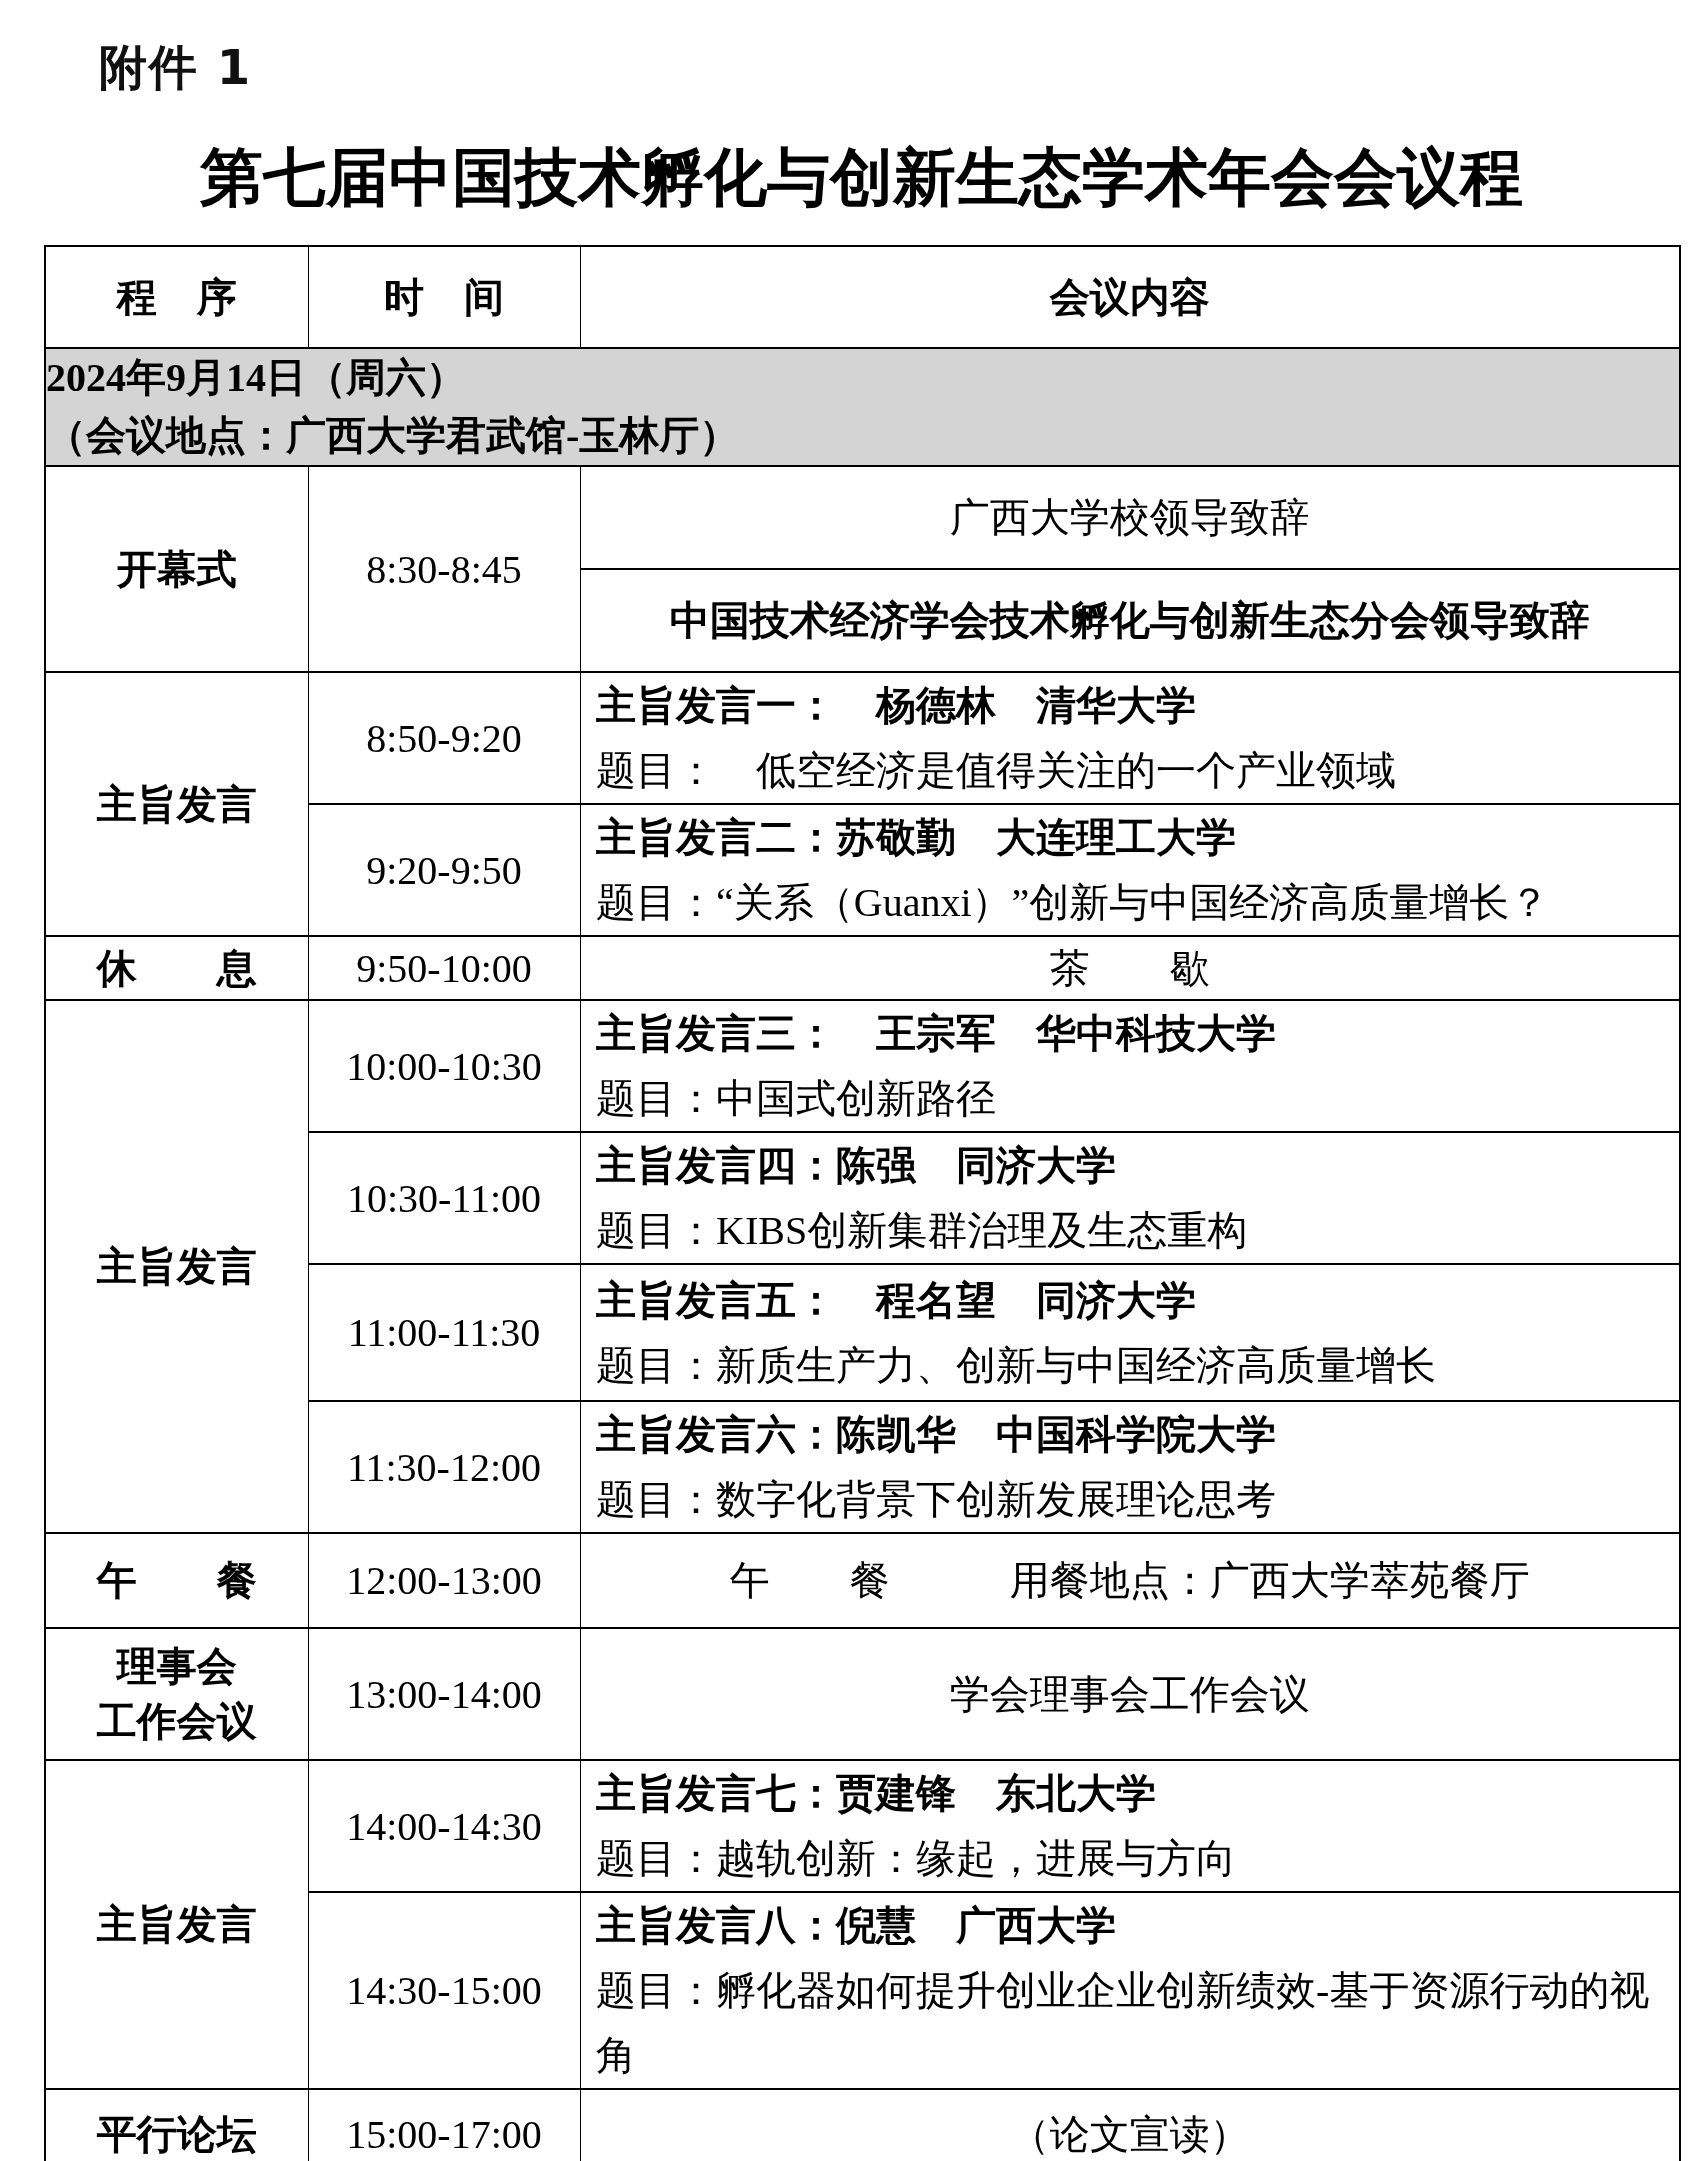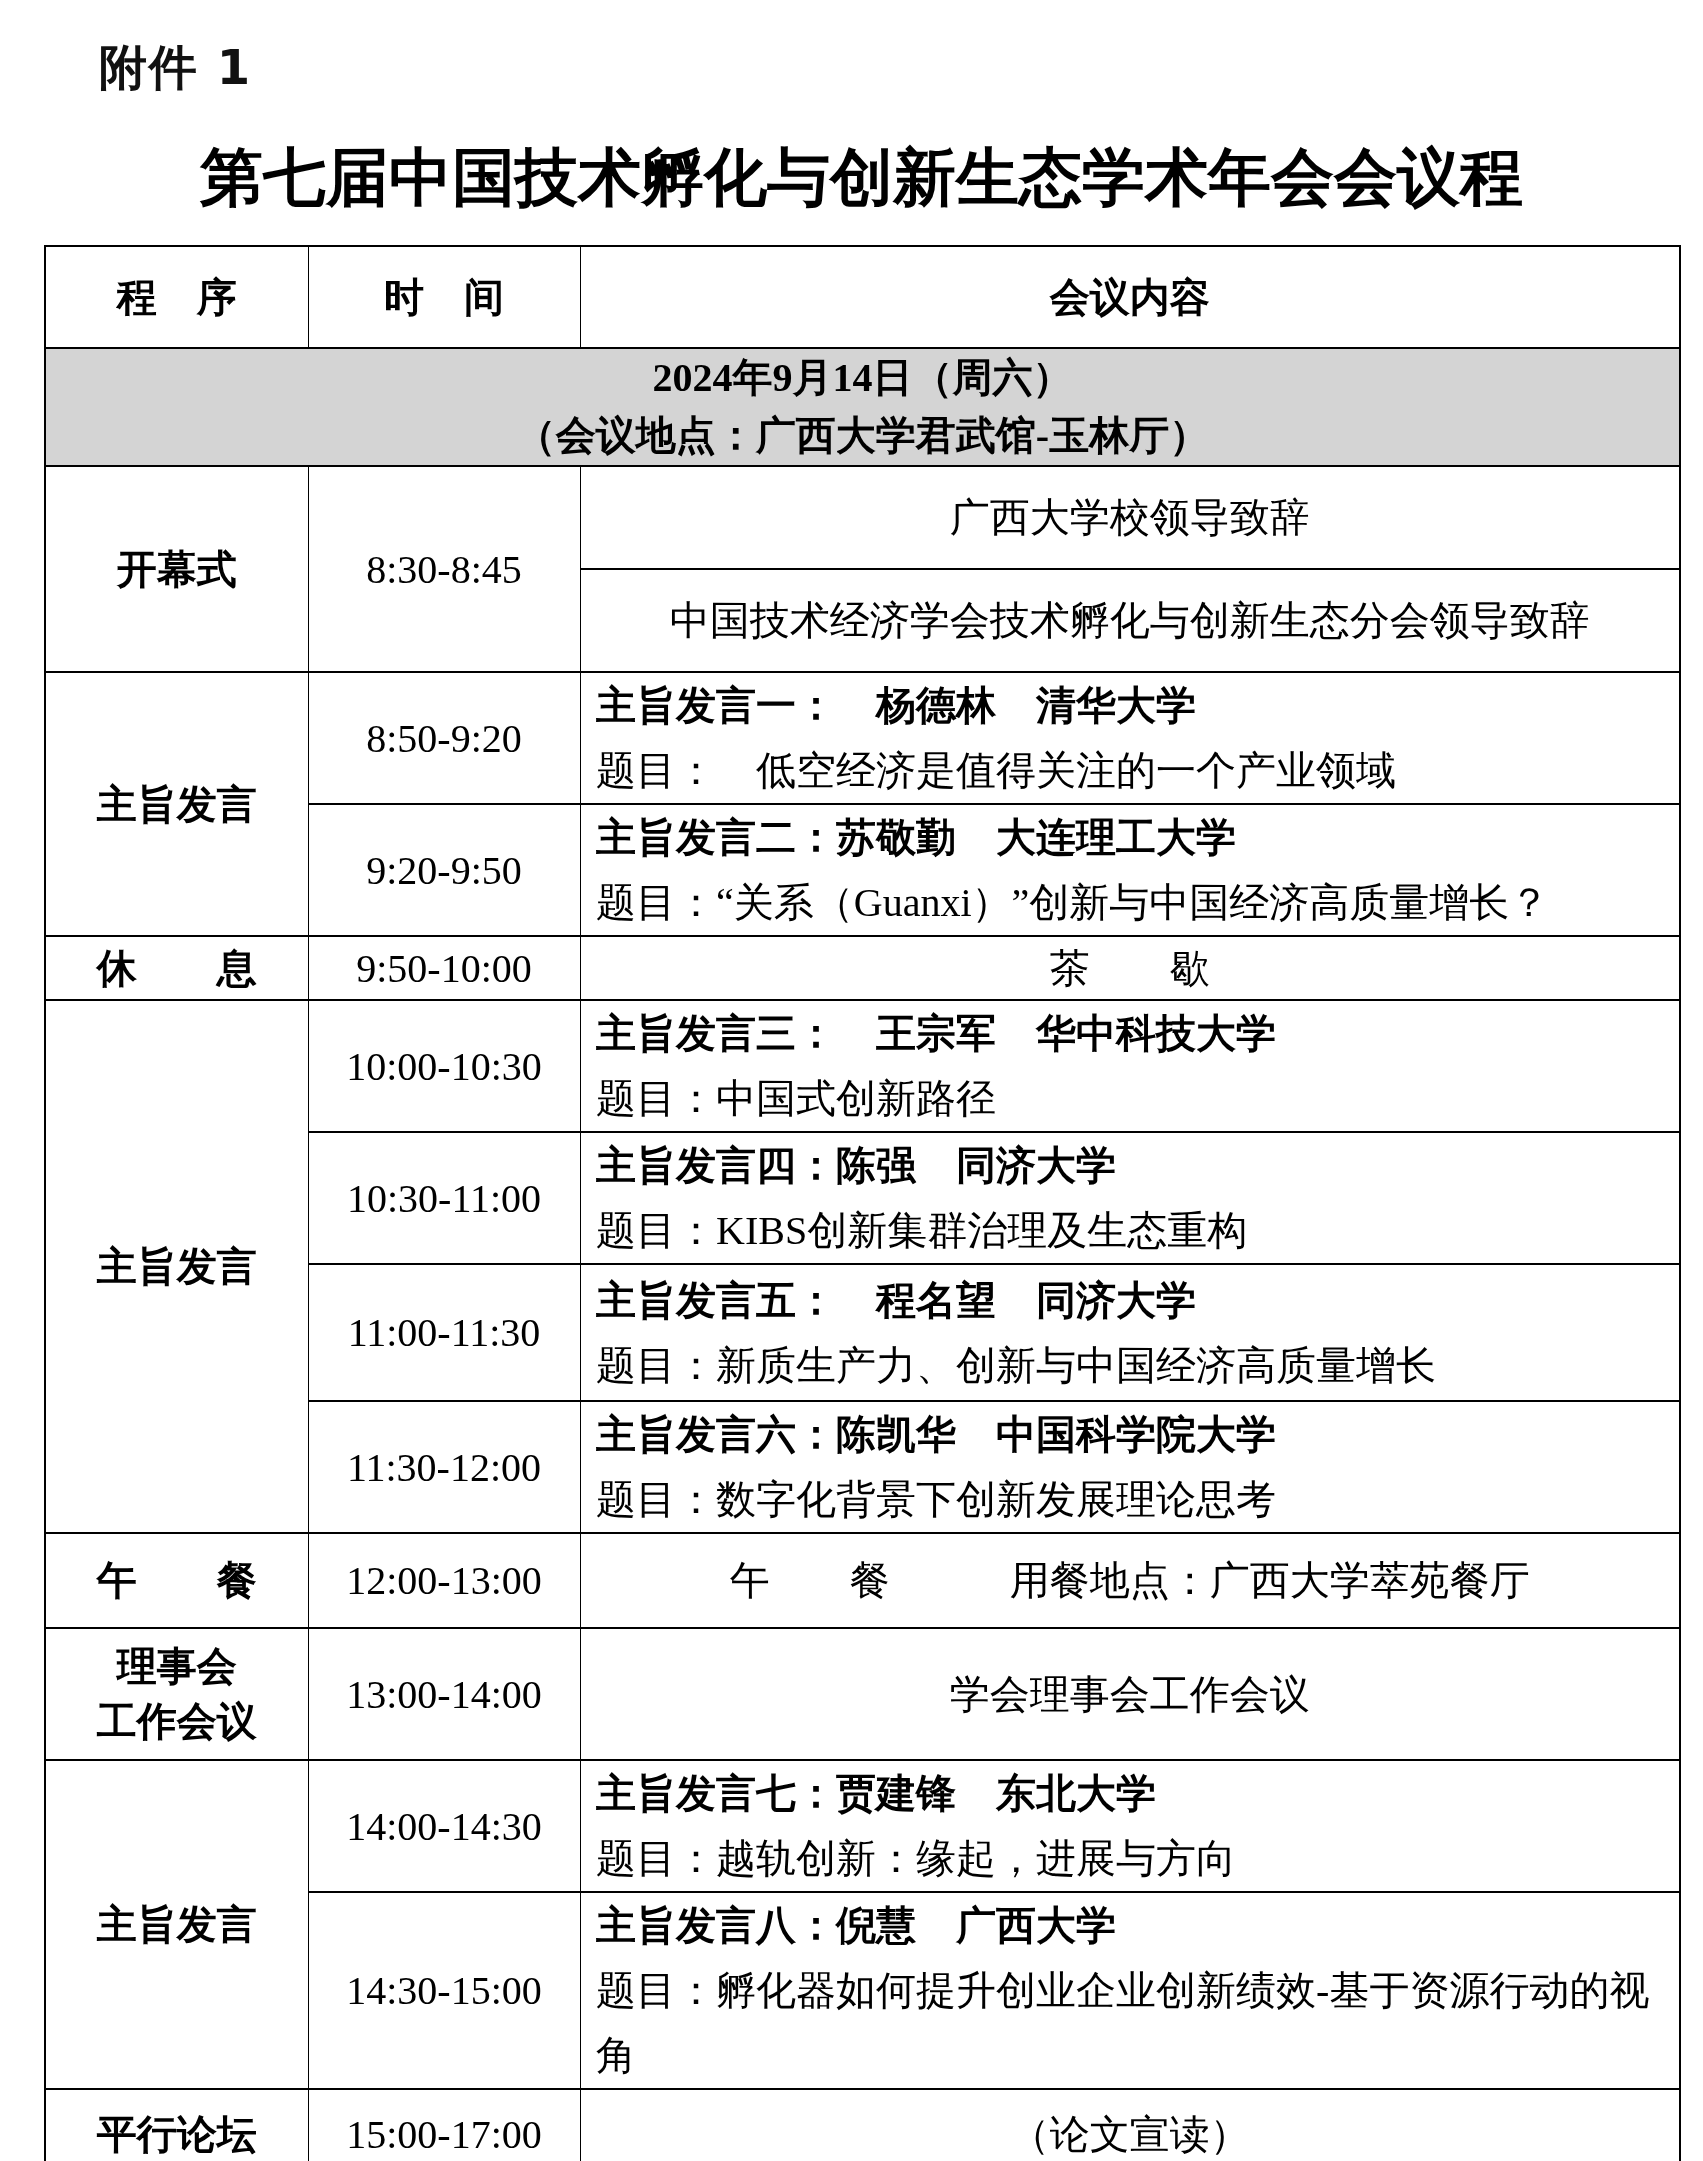--- a/index.html
+++ b/index.html
@@ -60,21 +60,21 @@
   td.cellcenter { text-align: center; margin-left: 10px; }
   td.hdr {
     text-align: center;
     font-weight: bold;
   }
   td.content { text-align: left; padding-left: 15.6px; padding-right: 8.6px; }
   td.content .line { line-height: 65px; }
   td.content .speaker { font-weight: bold; }
   tr.banner td {
     background: #d4d4d4;
-    text-align: center;
+    text-align: left;
     font-weight: bold;
   }
   tr.banner .line { line-height: 58px; }
   .prog .line { line-height: 55px; }
 </style>
 </head>
 <body>
 
 <div class="attachment-label">附件 1</div>
 
@@ -99,21 +99,21 @@
       <div class="line">2024年9月14日（周六）</div>
       <div class="line">（会议地点：广西大学君武馆-玉林厅）</div>
     </td>
   </tr>
 
   <tr style="height:103px;">
     <td class="prog" rowspan="2">开幕式</td>
     <td class="time" rowspan="2">8:30-8:45</td>
     <td class="cellcenter">广西大学校领导致辞</td>
   </tr>
-  <tr style="height:103px;">
+  <tr style="height:103px;font-weight:bold;">
     <td class="cellcenter">中国技术经济学会技术孵化与创新生态分会领导致辞</td>
   </tr>
 
   <tr style="height:119px;">
     <td class="prog" rowspan="2">主旨发言</td>
     <td class="time">8:50-9:20</td>
     <td class="content">
       <div class="line speaker">主旨发言一：　杨德林　清华大学</div>
       <div class="line">题目：　低空经济是值得关注的一个产业领域</div>
     </td>

